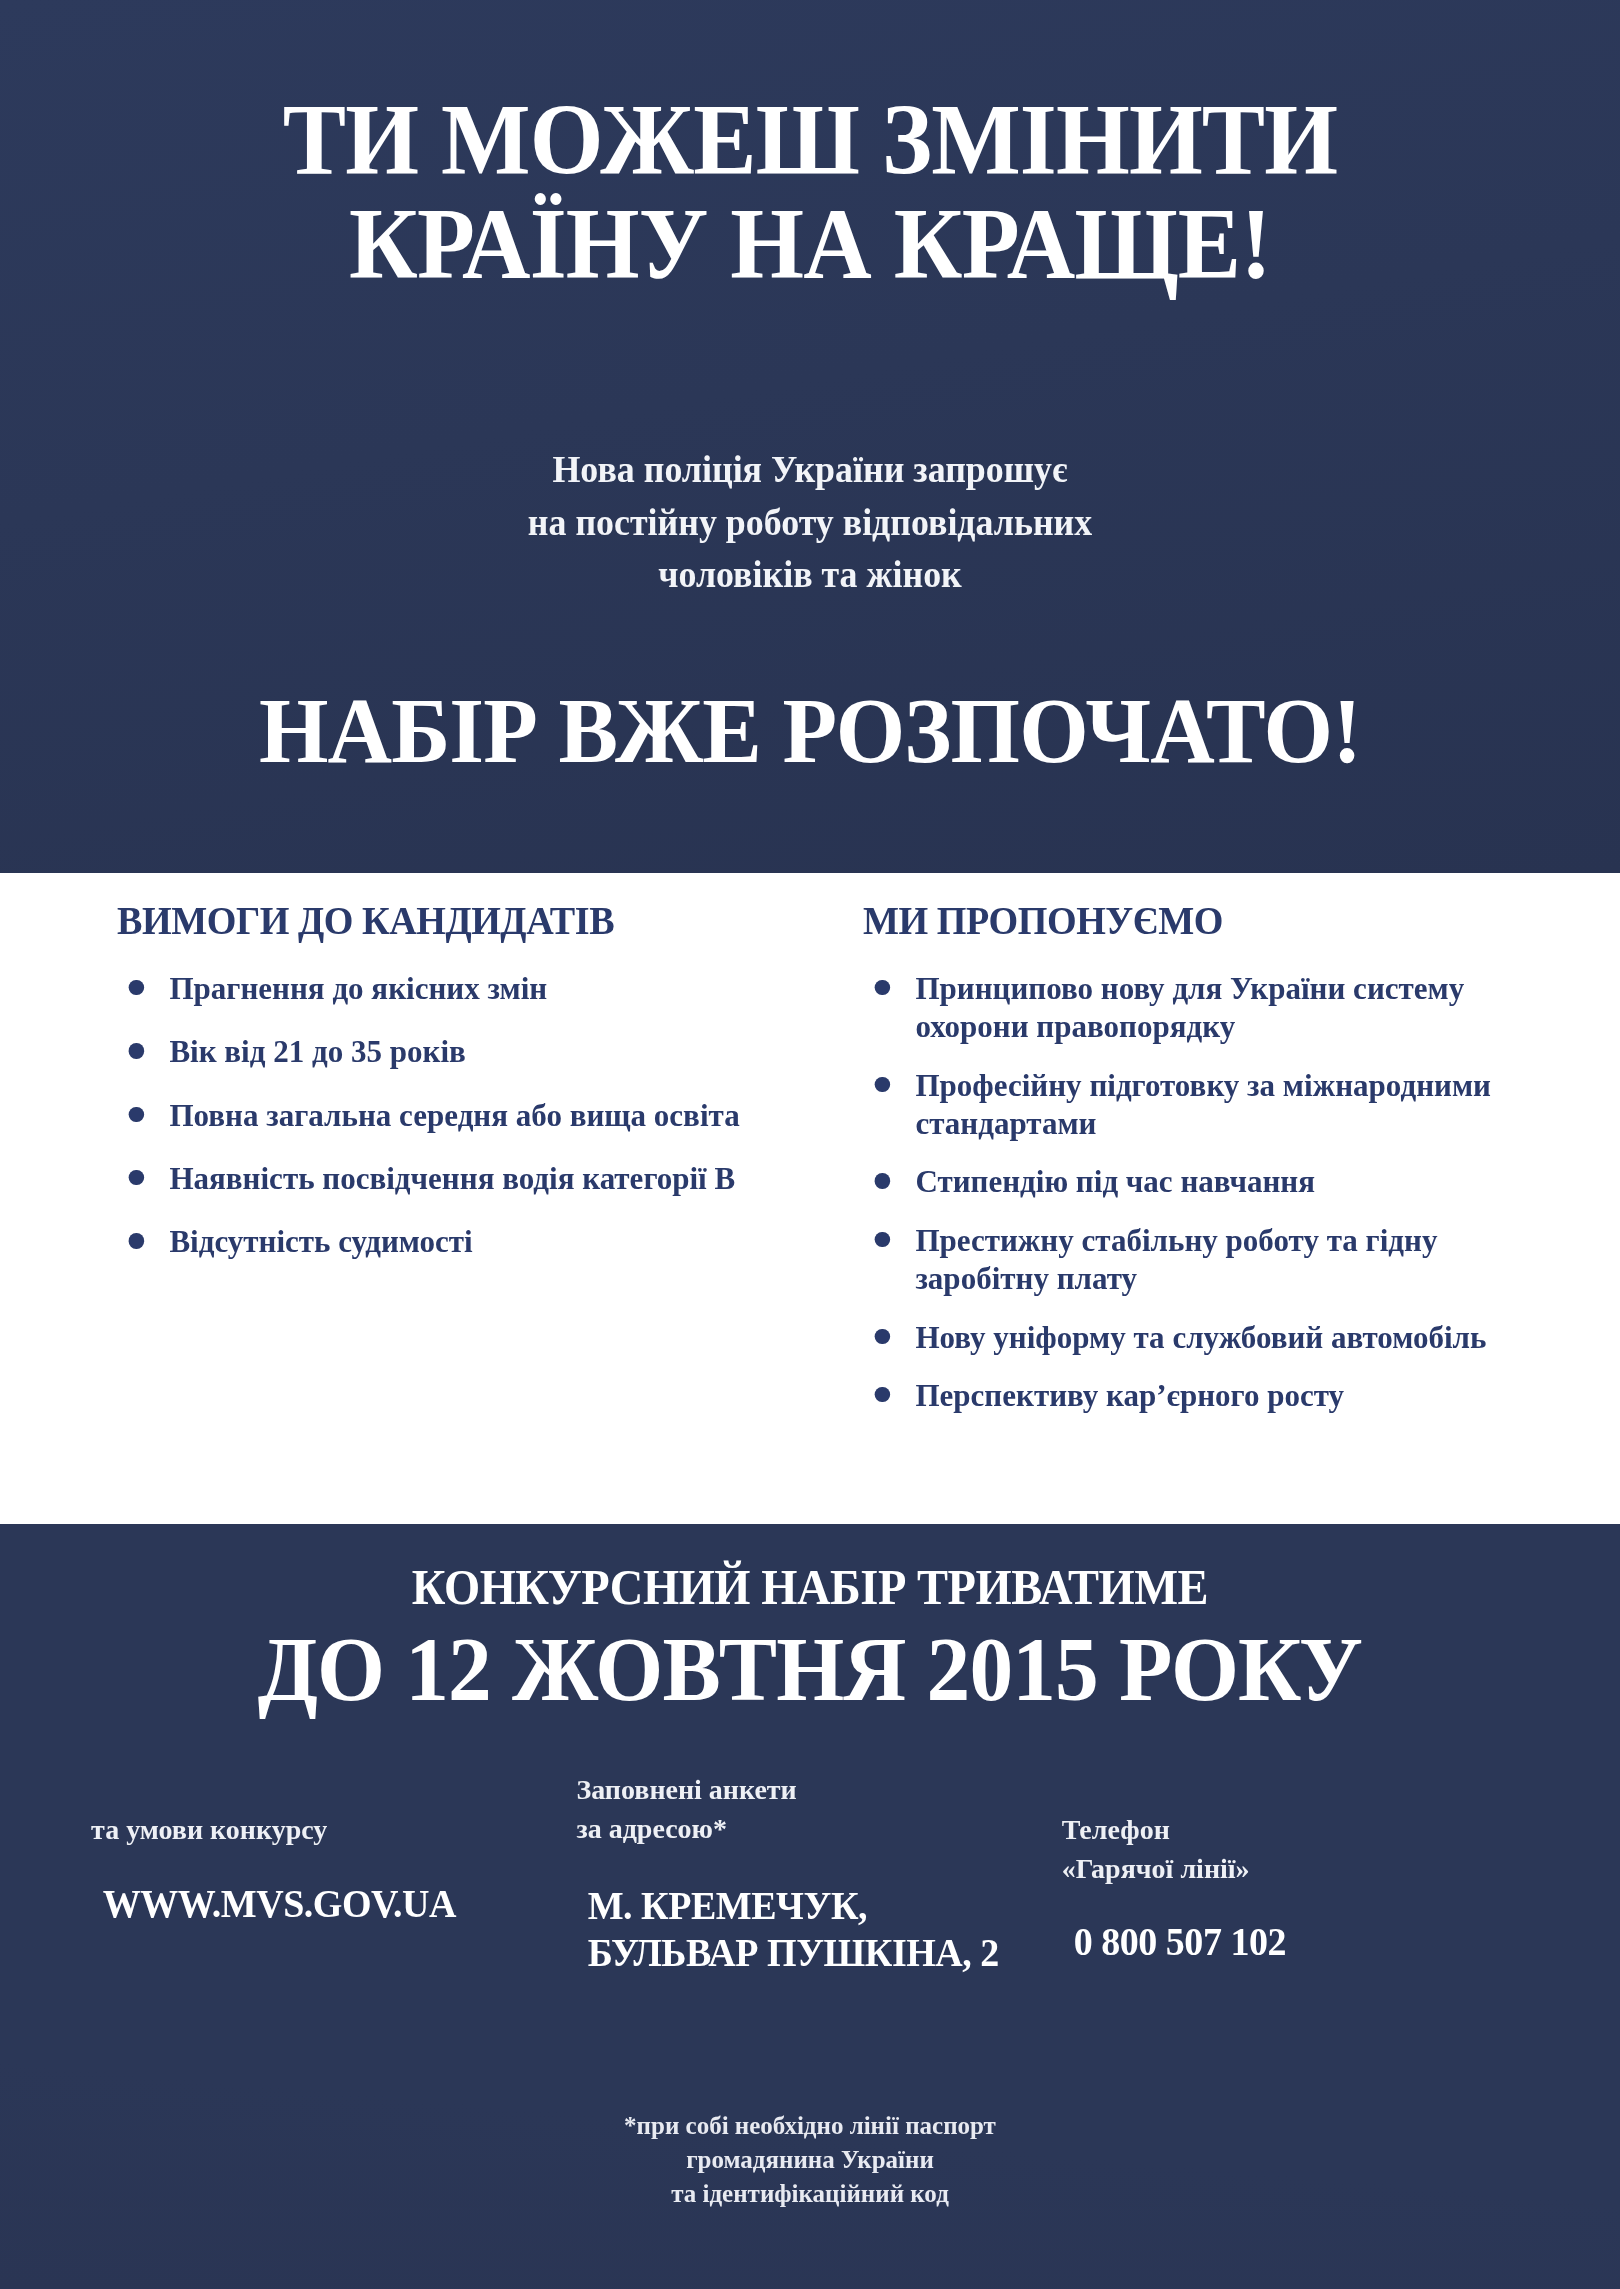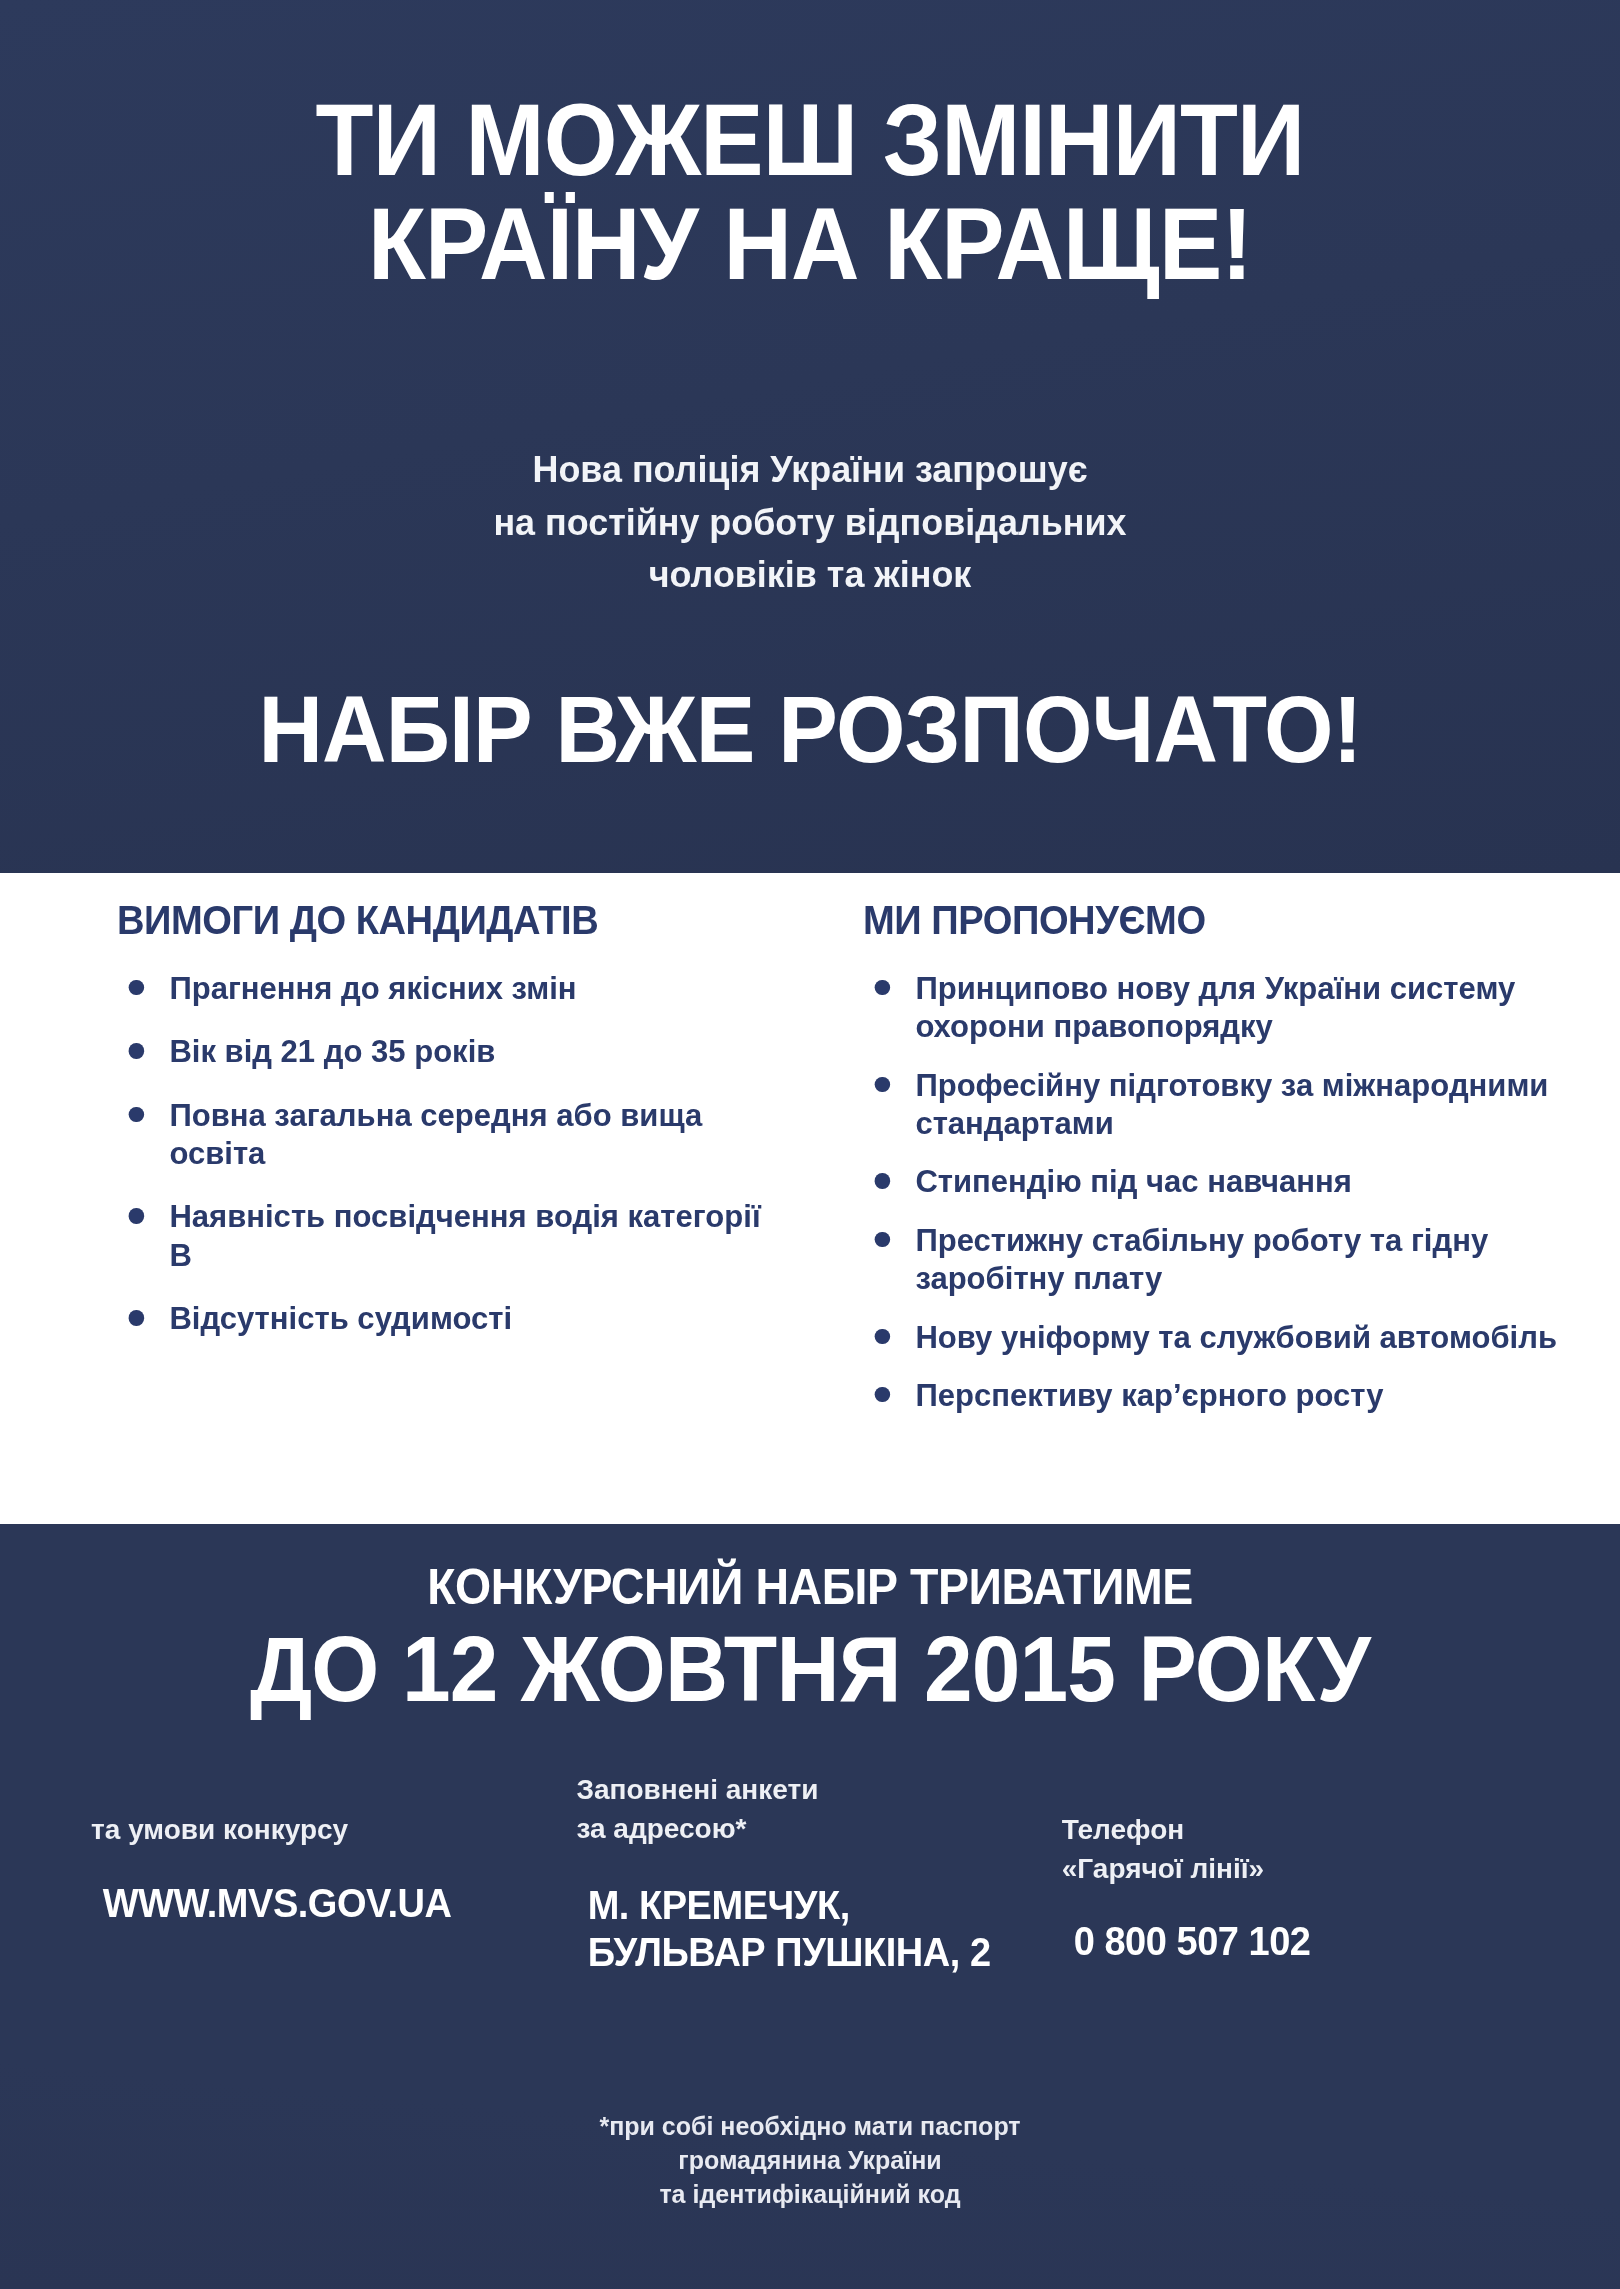--- a/index.html
+++ b/index.html
@@ -11,20 +11,21 @@
     font-family: "Liberation Sans", "DejaVu Sans", sans-serif;
   }
 
   .poster {
     position: relative;
     width: 1620px;
     height: 2290px;
     background: #737373;
     overflow: hidden;
     box-sizing: border-box;
+    font-family: Liberation Serif, serif;
   }
 
   
   .top-section {
     position: absolute;
     left: 0;
     top: 0;
     width: 1620px;
     height: 873px;
     background: linear-gradient(170deg, #2d3a5c 0%, #2b3757 45%, #283351 100%);
@@ -303,20 +304,20 @@
       <div class="contact-col col-c">
         <div class="contact-label">
           <span>Телефон</span>
           <span>«Гарячої лінії»</span>
         </div>
         <div class="contact-value">0 800 507 102</div>
       </div>
     </div>
 
     <div class="footnote">
-      <span>*при собі необхідно мати паспорт</span>
+      <span>*при собі необхідно лінії паспорт</span>
       <span>громадянина України</span>
       <span>та ідентифікаційний код</span>
     </div>
   </div>
 
 </div>
 
 
 </body></html>

